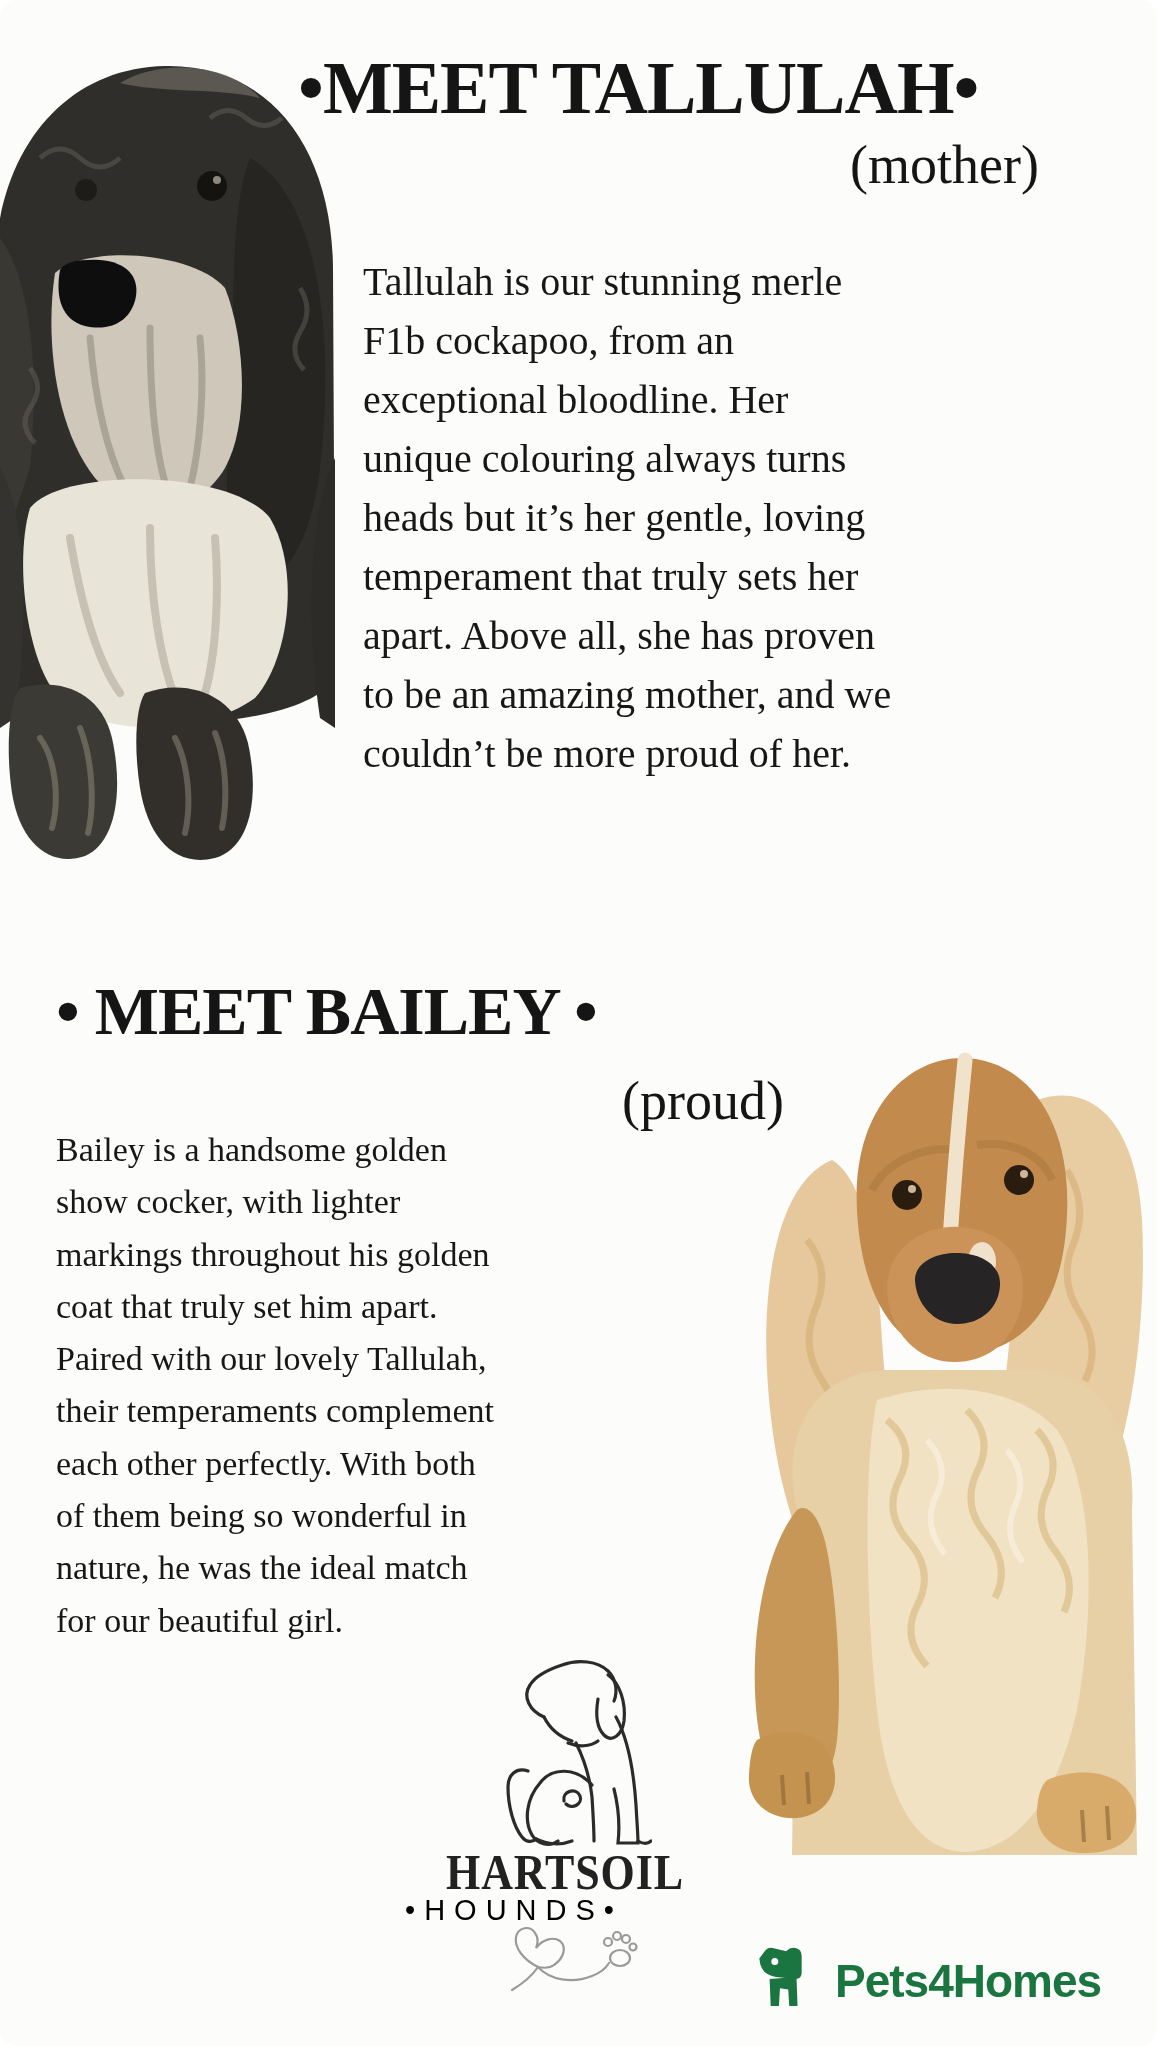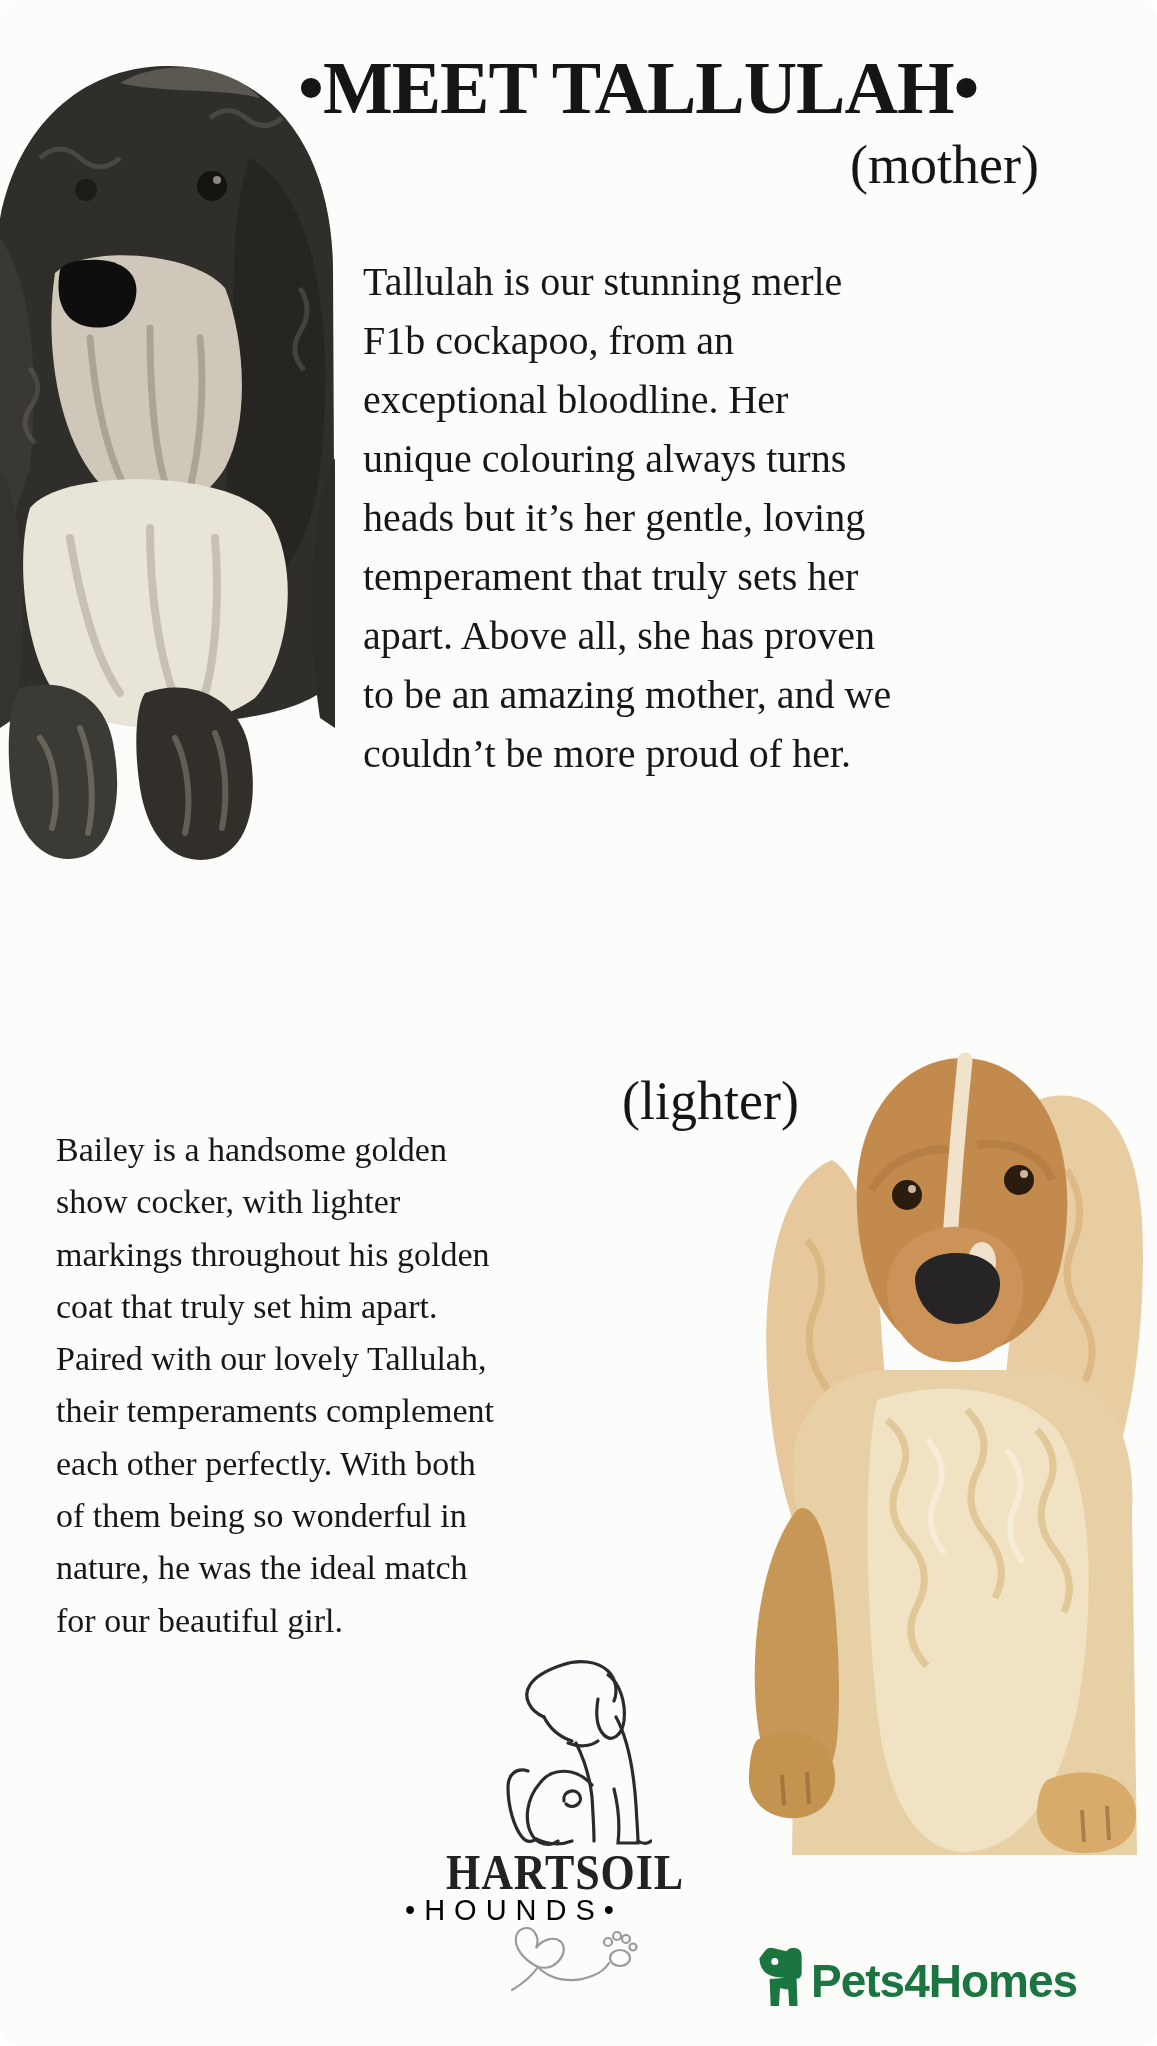--- a/index.html
+++ b/index.html
@@ -69,21 +69,21 @@
     text-align: left;
     font-family: "Liberation Sans", sans-serif;
     font-weight: 400;
     font-size: 29px;
     letter-spacing: 9px;
     color: #000000;
     white-space: nowrap;
   }
   .heart-paw { left: 412px; top: 1920px; width: 240px; height: 75px; }
 
-  .p4h { left: 755px; top: 1946px; width: 380px; height: 70px; display: flex; align-items: flex-start; }
+  .p4h { left: 755px; top: 1946px; width: 380px; height: 70px; display: flex; align-items: flex-start; gap: 24px; }
   .p4h-icon { width: 52px; height: 62px; flex: 0 0 auto; }
   .p4h-label {
     font-family: "Liberation Sans", sans-serif;
     font-weight: 700;
     font-size: 46px;
     letter-spacing: -1px;
     margin-left: 4px;
     margin-top: 8px;
     white-space: nowrap;
   }
@@ -143,21 +143,22 @@
   <div class="abs para para-tallulah">Tallulah is our stunning merle
 F1b cockapoo, from an
 exceptional bloodline. Her
 unique colouring always turns
 heads but it’s her gentle, loving
 temperament that truly sets her
 apart. Above all, she has proven
 to be an amazing mother, and we
 couldn’t be more proud of her.</div>
 
-  <div class="abs subtitle subtitle-father">(lighter)</div>
+  <div class="abs title title-bailey">• MEET BAILEY •</div>
+  <div class="abs subtitle subtitle-father">(proud)</div>
   <div class="abs para para-bailey">Bailey is a handsome golden
 show cocker, with lighter
 markings throughout his golden
 coat that truly set him apart.
 Paired with our lovely Tallulah,
 their temperaments complement
 each other perfectly. With both
 of them being so wonderful in
 nature, he was the ideal match
 for our beautiful girl.</div>

